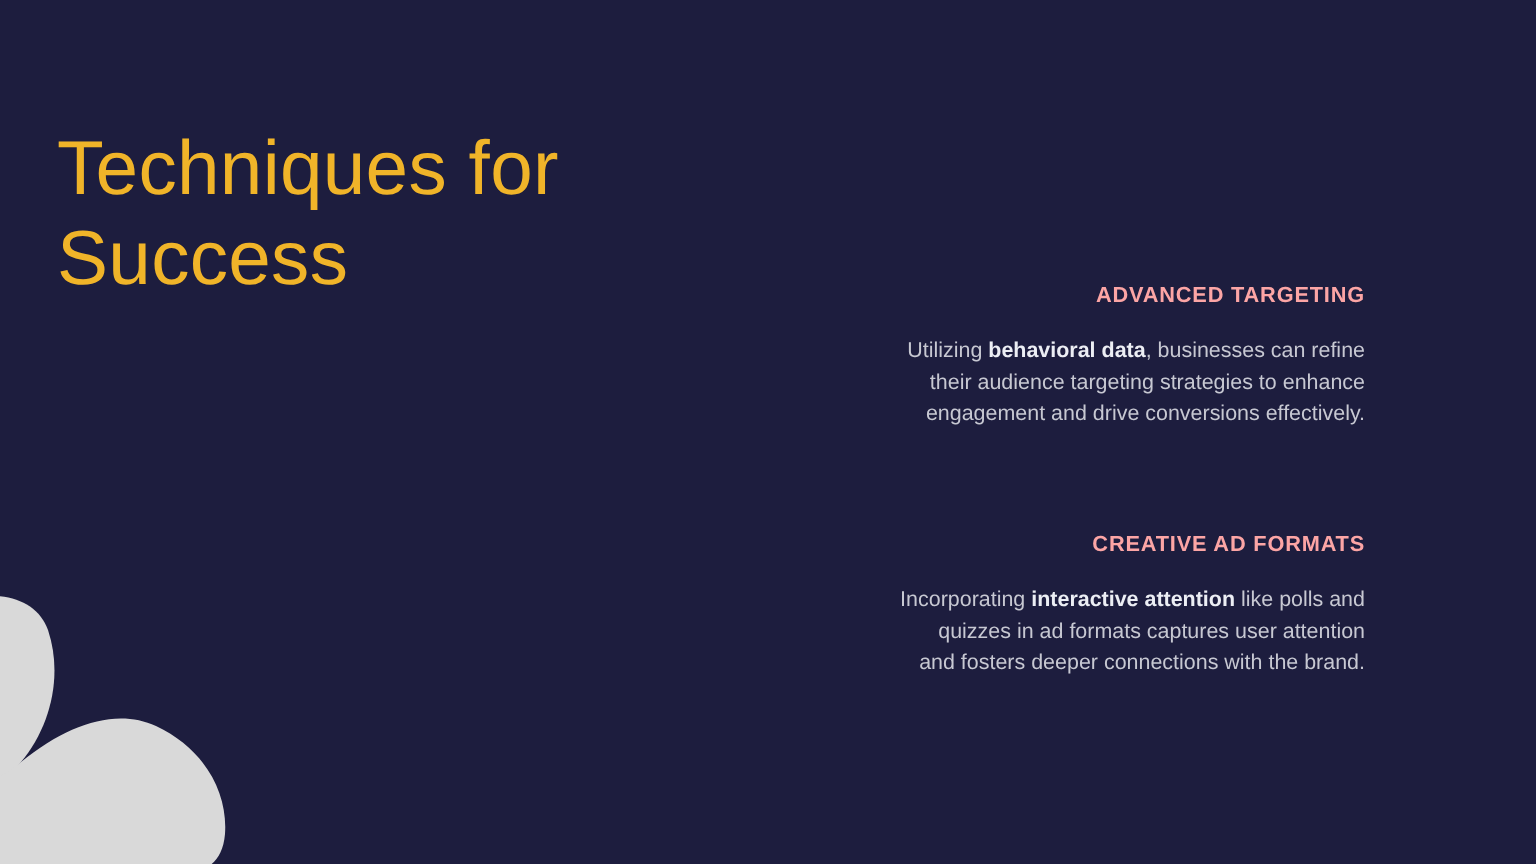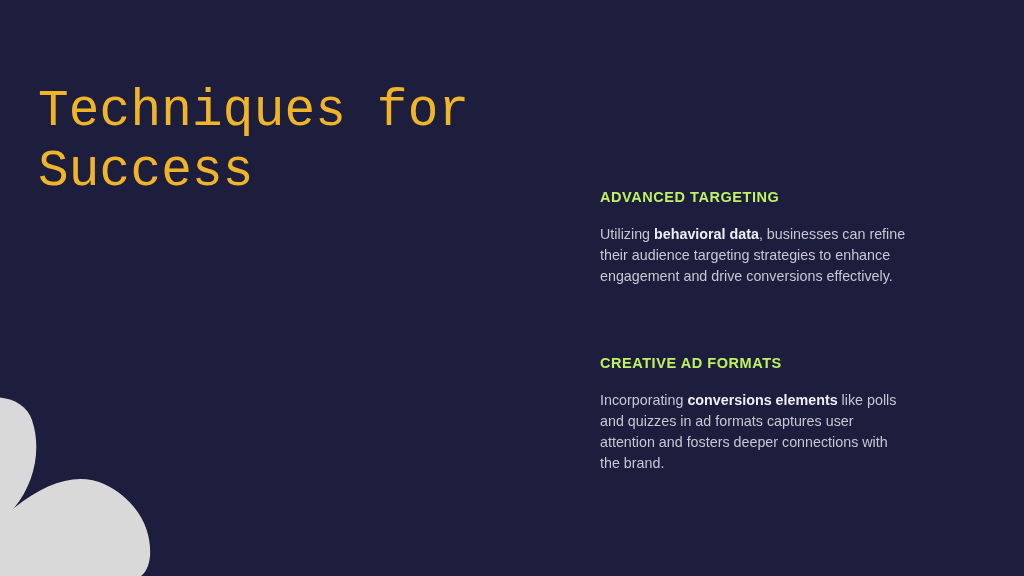--- a/index.html
+++ b/index.html
@@ -32,21 +32,21 @@
     pointer-events: none;
   }
 
   
   .title {
     position: absolute;
     left: 38px;
     top: 82px;
     width: 480px;
     margin: 0;
-    font-family: Liberation Mono, monospace;
+    font-family: Liberation Sans, sans-serif;
     font-weight: 300;
     font-size: 51px;
     line-height: 60px;
     letter-spacing: 0.2px;
     color: #f0b429;
     white-space: pre-line;
   }
 
   
   .content-column {
@@ -60,31 +60,33 @@
     margin-top: 68px;
   }
 
   .block-heading {
     margin: 0 0 18px 0;
     font-family: "Liberation Sans", sans-serif;
     font-weight: bold;
     font-size: 14.5px;
     line-height: 18px;
     letter-spacing: 0.55px;
-    color: #bef264;
+    color: #fca5a5;
     text-transform: uppercase;
+    text-align: right;
   }
 
   .block-body {
     margin: 0;
     font-family: "Liberation Sans", sans-serif;
     font-weight: normal;
     font-size: 14.3px;
     line-height: 20.8px;
     color: #c7c8d2;
+    text-align: right;
   }
 
   .block-body b {
     font-weight: bold;
     color: #eceef4;
   }
 </style>
 </head>
 <body>
 
@@ -99,18 +101,18 @@
 
   <div class="content-column">
 
     <section class="block">
       <h2 class="block-heading">ADVANCED TARGETING</h2>
       <p class="block-body">Utilizing <b>behavioral data</b>, businesses can refine their audience targeting strategies to enhance engagement and drive conversions effectively.</p>
     </section>
 
     <section class="block">
       <h2 class="block-heading">CREATIVE AD FORMATS</h2>
-      <p class="block-body">Incorporating <b>conversions elements</b> like polls and quizzes in ad formats captures user attention and fosters deeper connections with the brand.</p>
+      <p class="block-body">Incorporating <b>interactive attention</b> like polls and quizzes in ad formats captures user attention and fosters deeper connections with the brand.</p>
     </section>
 
   </div>
 
 </div>
 
 </body></html>

